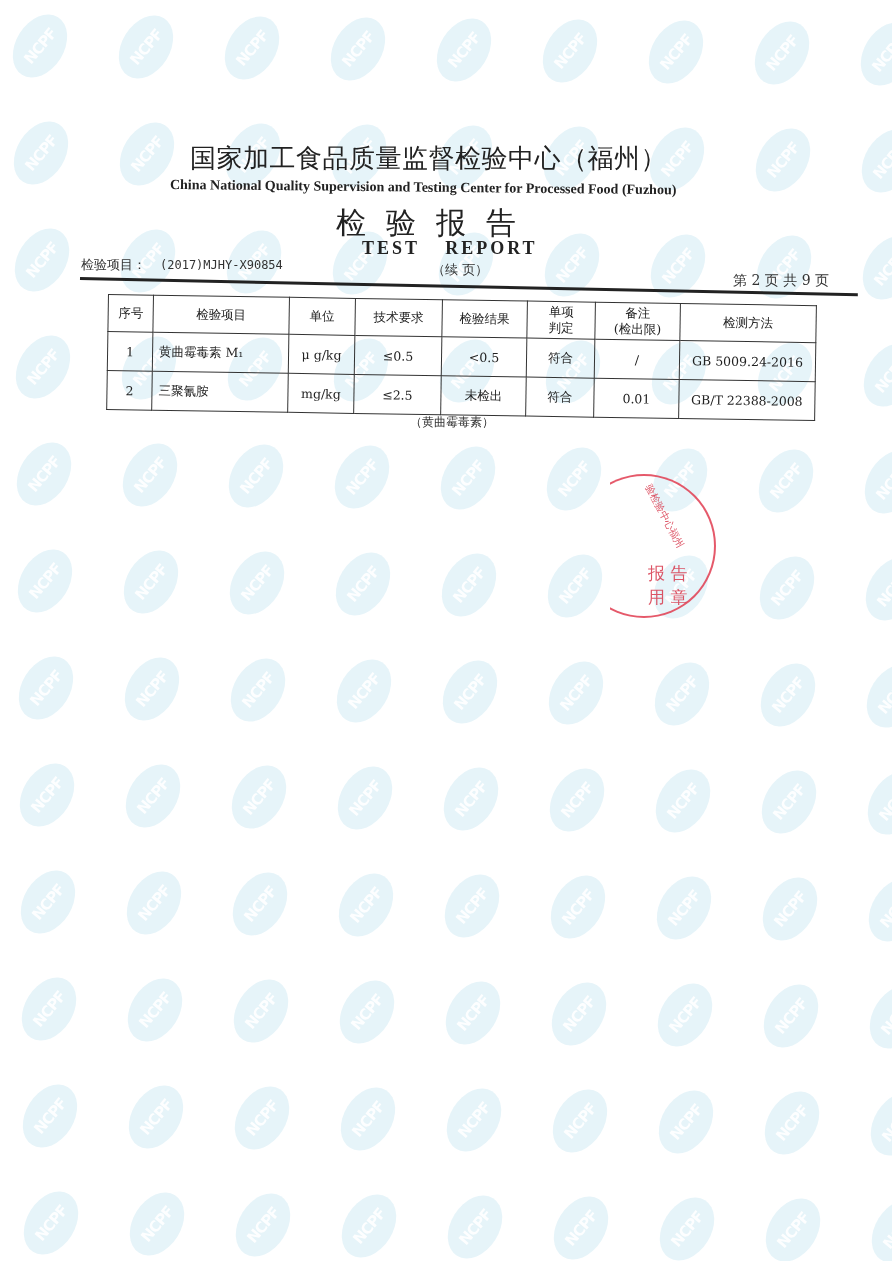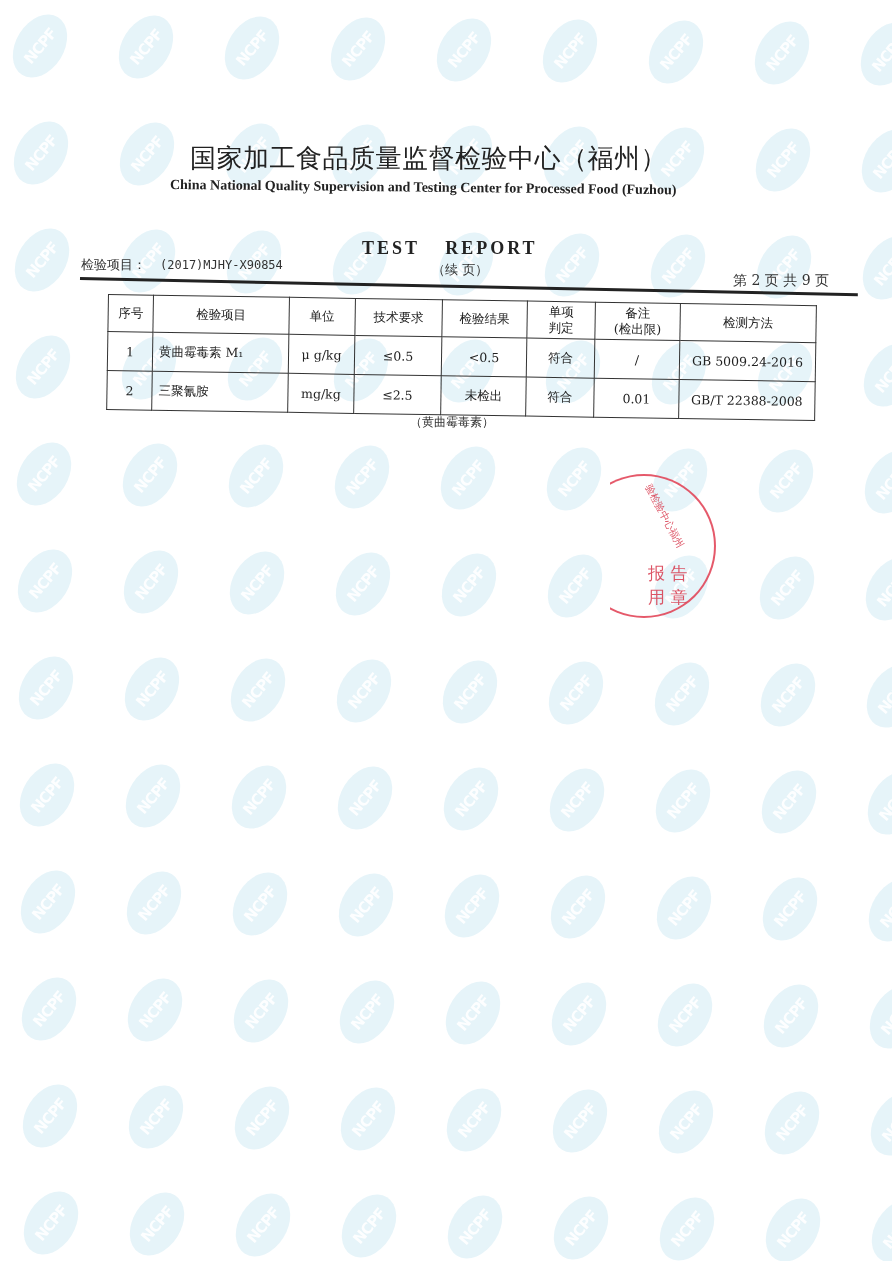--- a/index.html
+++ b/index.html
@@ -425,20 +425,21 @@
       <span>NCPF</span>
     </div>
     <div class="wm" style="left: 875px; top: 1197px;">
       <span>NCPF</span>
     </div>
   </div>
 
 <div class="content">
   <div class="title-cn">国家加工食品质量监督检验中心（福州）</div>
   <div class="title-en">China National Quality Supervision and Testing Center for Processed Food (Fuzhou)</div>
+  <div class="report-cn">检验报告</div>
   <div class="report-en">TEST   REPORT</div>
 
   <div class="report-no">
     <span>检验项目：</span><span class="no-val">(2017)MJHY-X90854</span>
   </div>
   <div class="continued">（续 页）</div>
   <div class="page-info">第 2 页   共 9 页</div>
 
   <div class="rule"></div>
 

